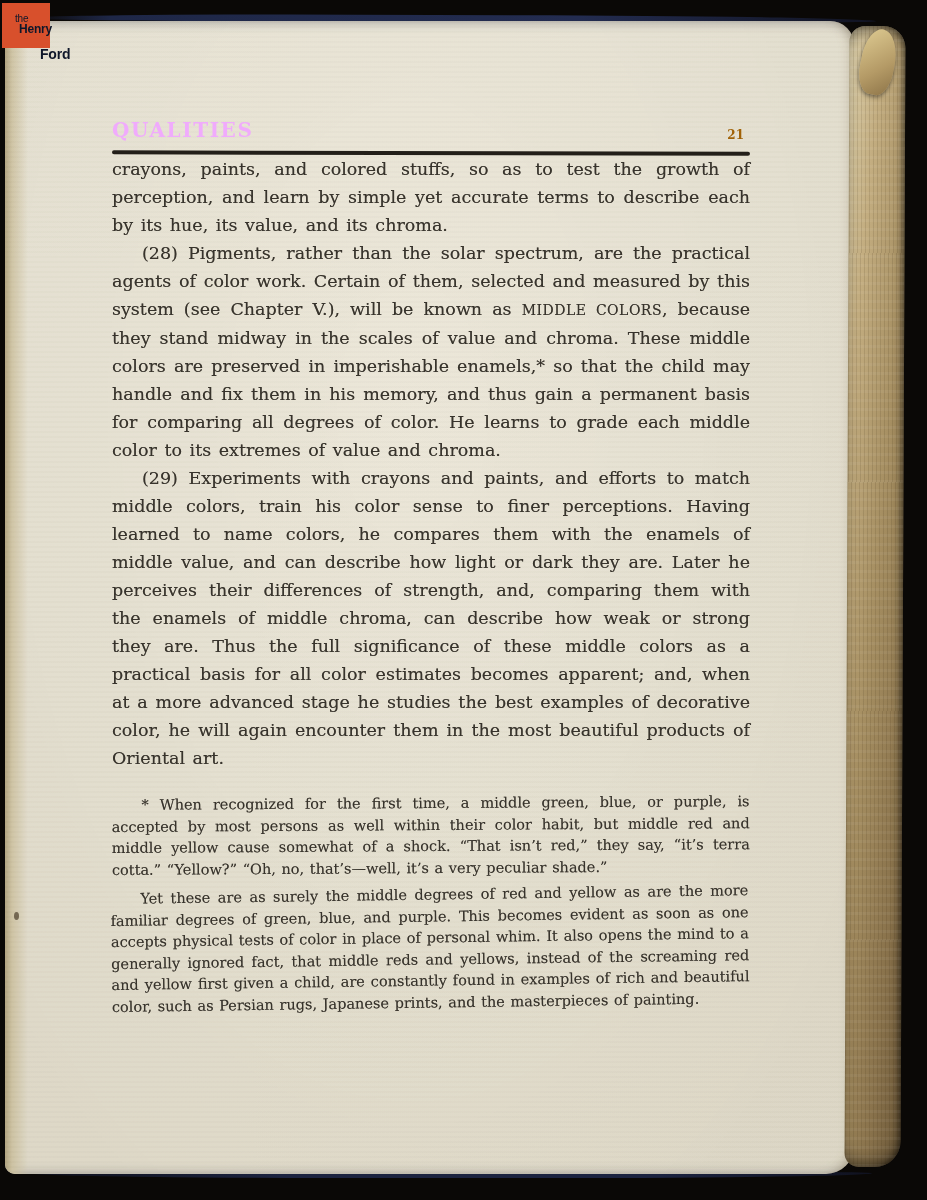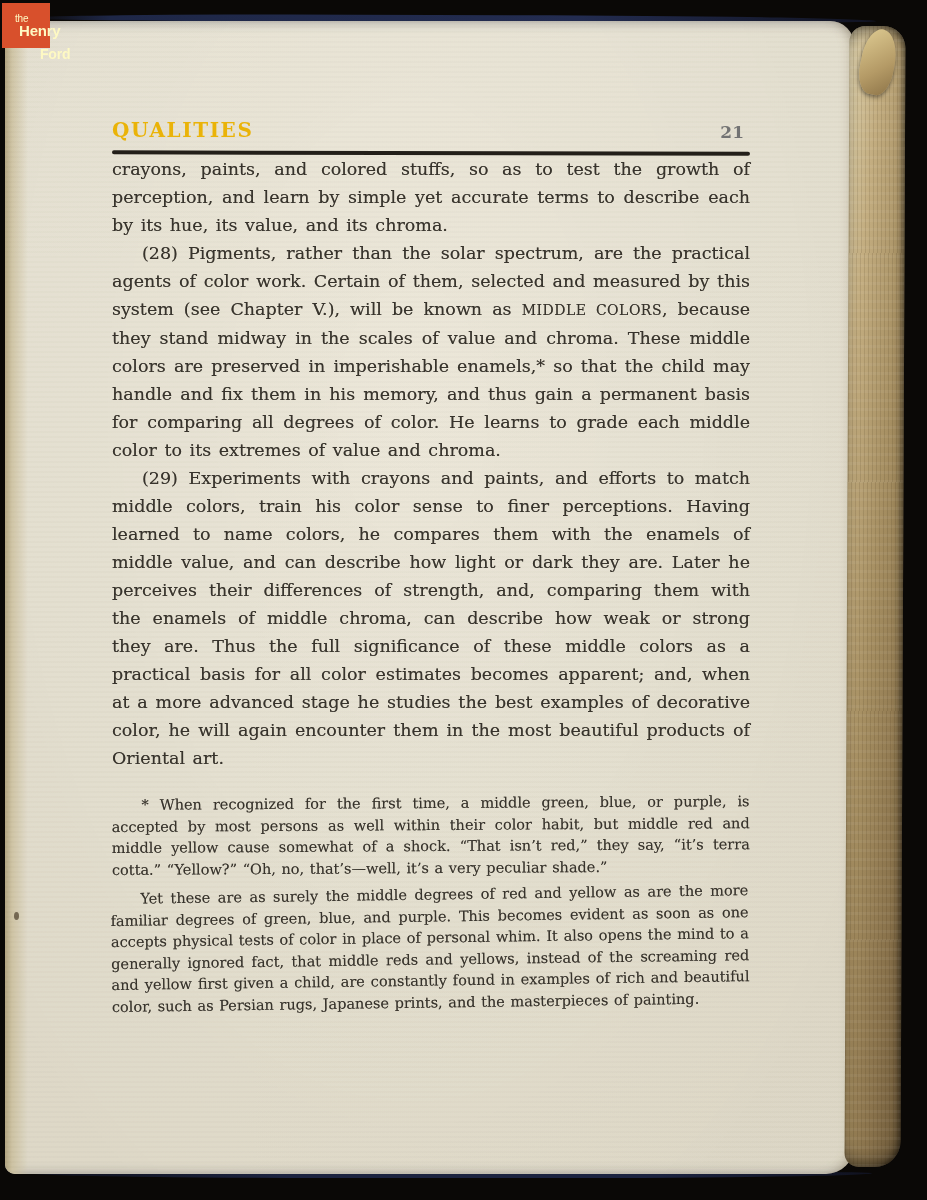--- a/index.html
+++ b/index.html
@@ -71,37 +71,37 @@
     background:linear-gradient(140deg, #decb92, #b49a66 60%, #8d7448);
     border-radius:60% 70% 50% 55%;
     transform:rotate(12deg);
     box-shadow:0 2px 4px rgba(0,0,0,.45);
   }
 
   
   .logo {
     position:absolute; left:2px; top:3px; width:48px; height:45px;
     background:#d8502c; z-index:30;
-    font-family:"Liberation Sans", sans-serif; color:#fef9c3;
+    font-family:"Liberation Sans", sans-serif; color:#0f172a;
   }
   .logo span { position:absolute; line-height:1; letter-spacing:-0.2px; }
   .logo .l-the   { left:13px; top:11px; font-size:10px; font-weight:400; }
-  .logo .l-henry { left:17px; top:20px; font-size:15px; font-weight:700; }
+  .logo .l-henry { left:17px; top:20px; font-size:12px; font-weight:700; }
   .logo .l-ford  { left:15px; top:44px; font-size:14px; font-weight:700;padding-left:23px; }
 
   
   .content {
     position:absolute; left:112px; top:118px; width:638px; z-index:10;
     color:#37332c;
   }
   .header-row { display:flex; justify-content:space-between; align-items:flex-end; }
   .title {
-    font-size:20px; font-weight:700; letter-spacing:1.6px; color:#eab308;
+    font-size:20px; font-weight:700; letter-spacing:1.6px; color:#f0abfc;
   }
-  .pageno { font-size:17px; font-weight:700; color:#737373; padding-right:6px; }
+  .pageno { font-size:12px; font-weight:700; color:#a16207; padding-right:6px; }
   .rule {
     height:4px; background:#231f19; margin-top:9px; border-radius:2px;
     transform:rotate(0.12deg);
   }
 
   .body-text { margin-top:0; }
   .body-text p {
     margin:0; text-align:justify;
     font-size:17.5px; line-height:28px; word-spacing:2px;
     text-shadow:0 0 .4px rgba(55,50,40,.55);

